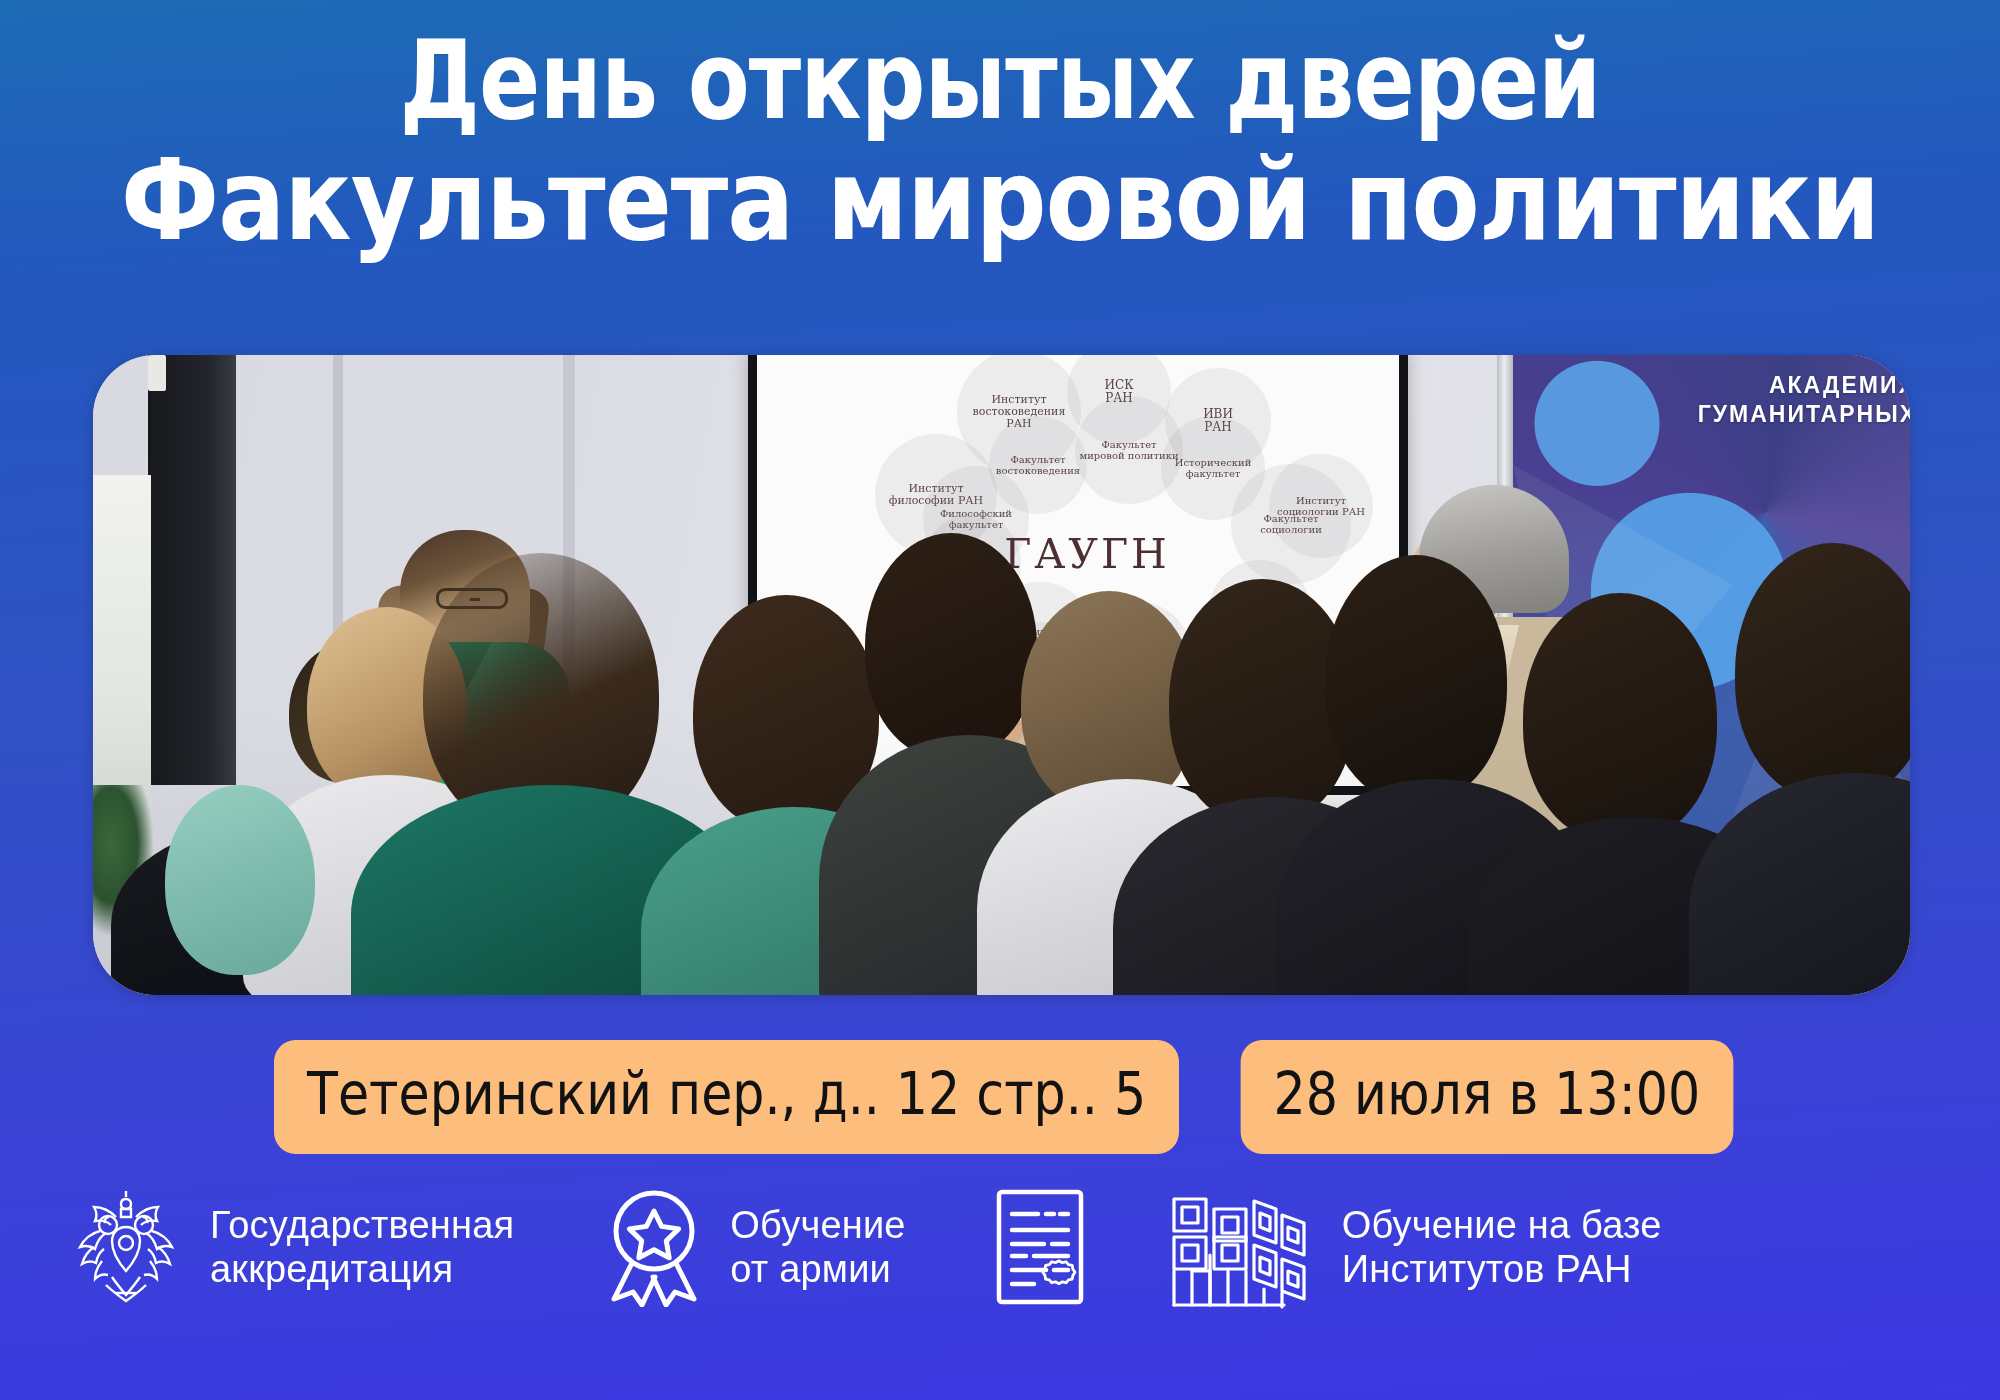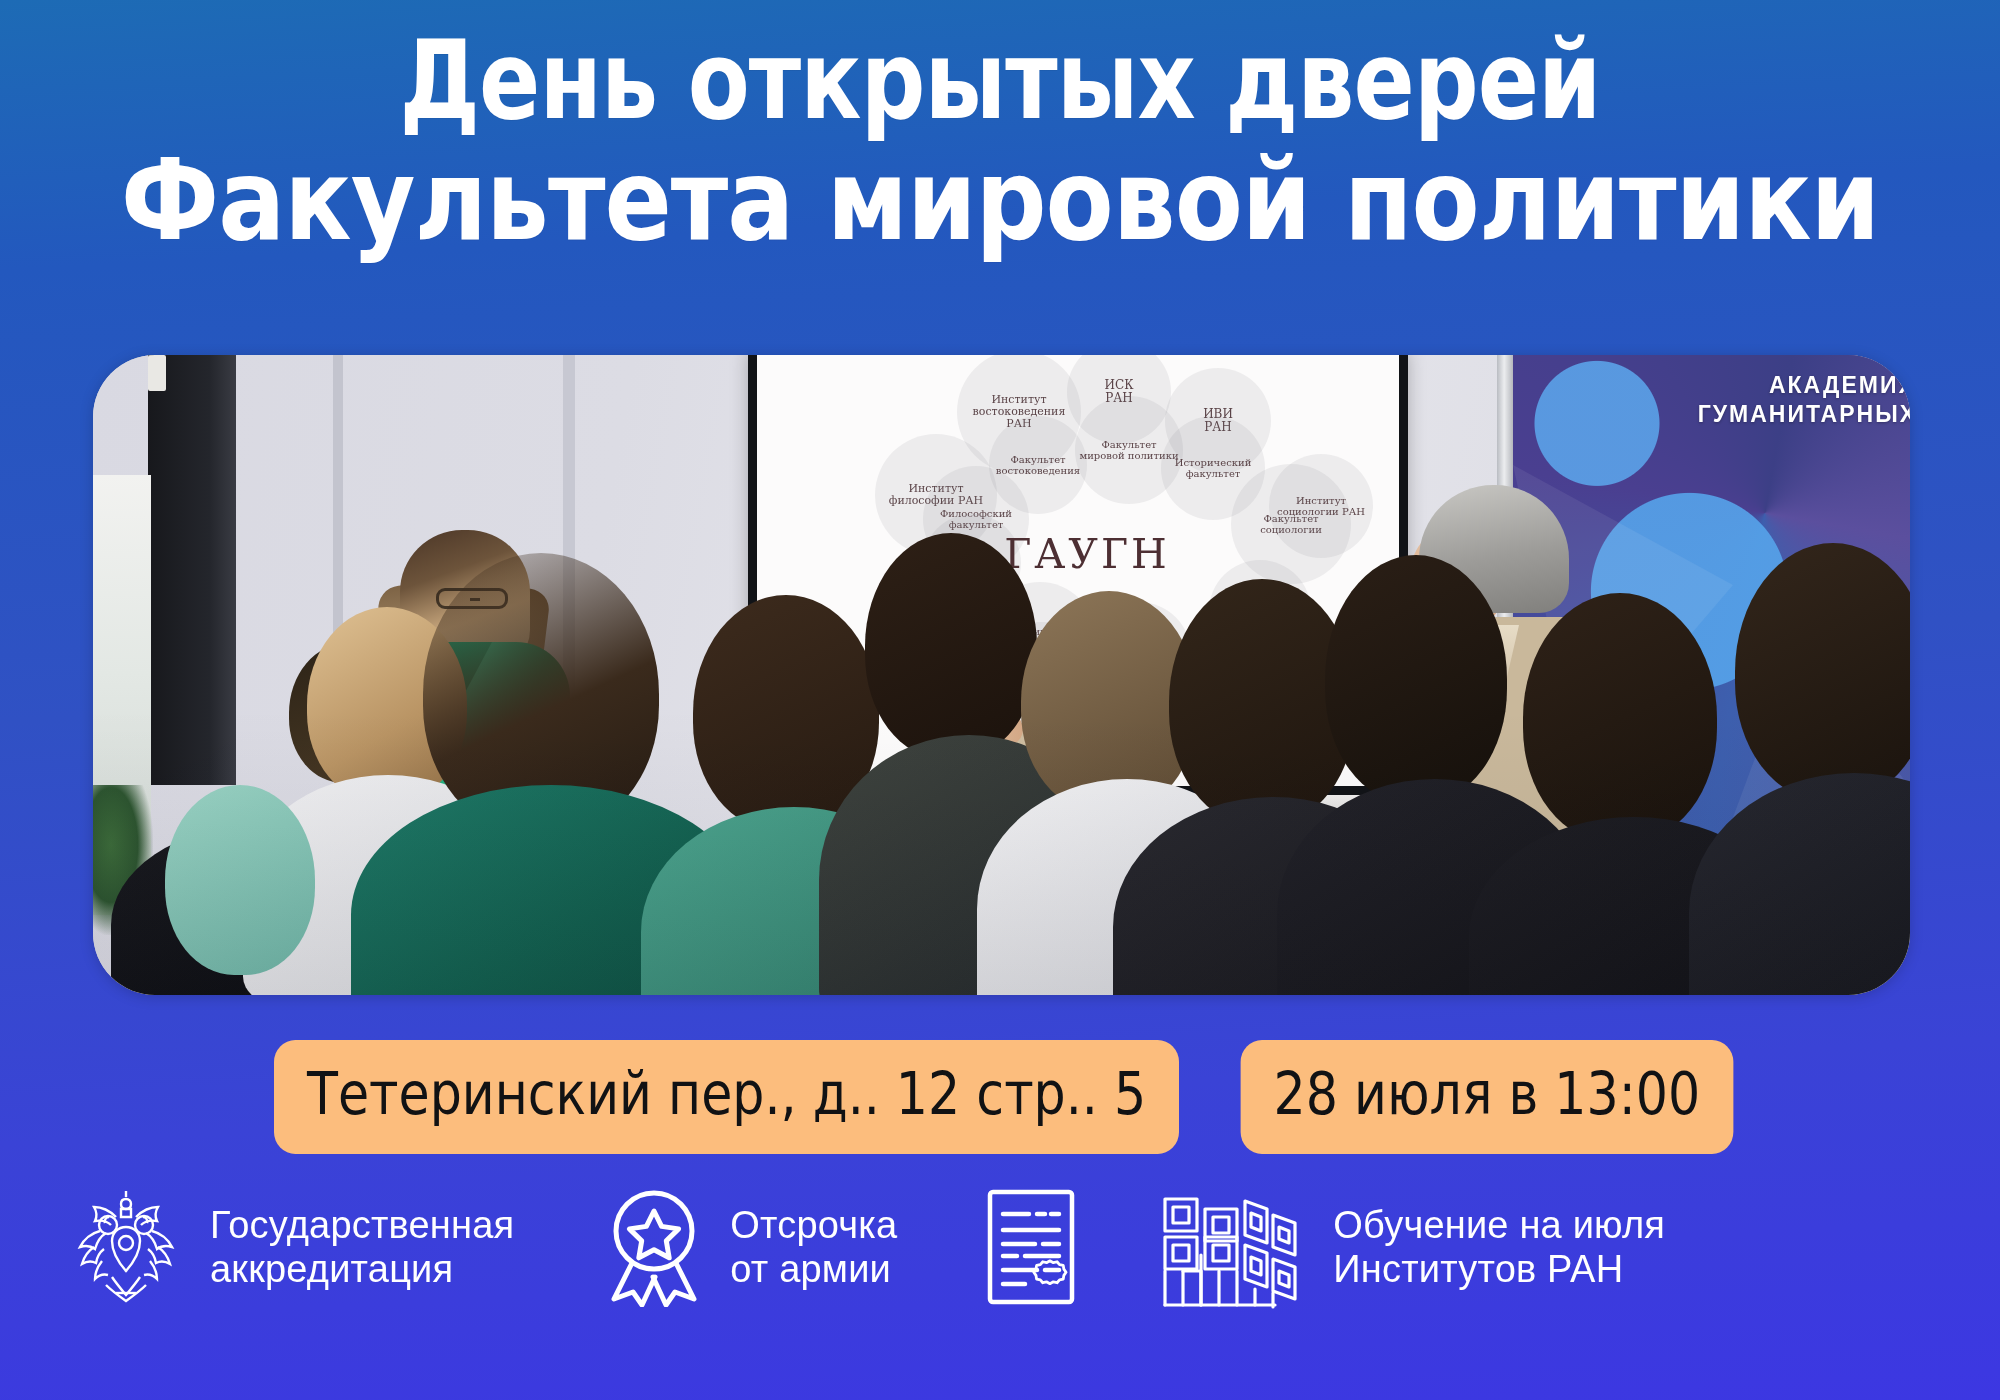--- a/index.html
+++ b/index.html
@@ -333,21 +333,21 @@
 аккредитация</div>
   </div>
 
   <div class="feat f2">
     <svg class="feat-ico" width="108" height="120" viewBox="0 0 108 120" fill="none" stroke="#ffffff" stroke-width="5" stroke-linejoin="round" stroke-linecap="round">
       <circle cx="54" cy="44" r="38"></circle>
       <path d="M54 24l7.6 15.4 17 2.5-12.3 12 2.9 16.9L54 62.8 38.8 70.8l2.9-16.9-12.3-12 17-2.5z"></path>
       <path d="M32 76L14 112l19-7 9 13 13-28"></path>
       <path d="M76 76l18 36-19-7-9 13-13-28"></path>
     </svg>
-    <div class="feat-label">Отсрочка
+    <div class="feat-label">Обучение
 от армии</div>
   </div>
 
   <div class="feat f3">
     <svg class="feat-ico" width="96" height="122" viewBox="0 0 96 122" fill="none" stroke="#ffffff" stroke-width="4.5" stroke-linecap="round" stroke-linejoin="round">
       <rect x="7" y="6" width="82" height="110" rx="3"></rect>
       <path d="M20 28h26M54 28h8M68 28h8"></path>
       <path d="M20 44h56"></path>
       <path d="M20 58h32M60 58h16"></path>
       <path d="M20 70h14M42 70h34"></path>
@@ -372,16 +372,16 @@
       <path d="M84 60l22 8v34l-22-8z"></path>
         <path d="M90 72l10 4v14l-10-4z"></path>
       <path d="M112 30l22 8v32l-22-8z"></path>
         <path d="M118 42l10 4v12l-10-4z"></path>
       <path d="M112 74l22 8v32l-22-8z"></path>
         <path d="M118 86l10 4v12l-10-4z"></path>
       <path d="M4 86v34M22 86v34M40 70v50M58 86v34M76 86v34M94 104v16M112 108v14"></path>
       <path d="M4 120h110"></path>
       <path d="M22 86h18v34"></path>
     </svg>
-    <div class="feat-label">Обучение на июля
+    <div class="feat-label">Обучение на базе
 Институтов РАН</div>
   </div>
 </div>
 
 </body></html>

